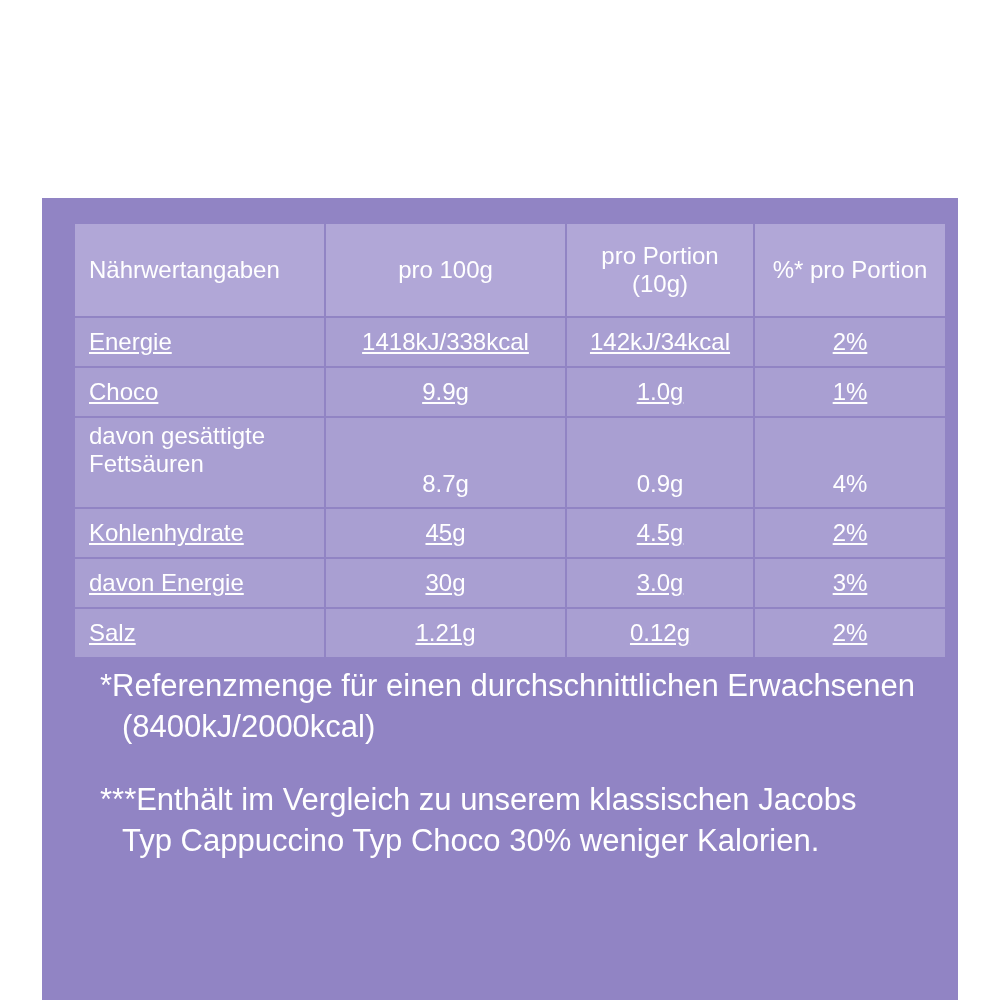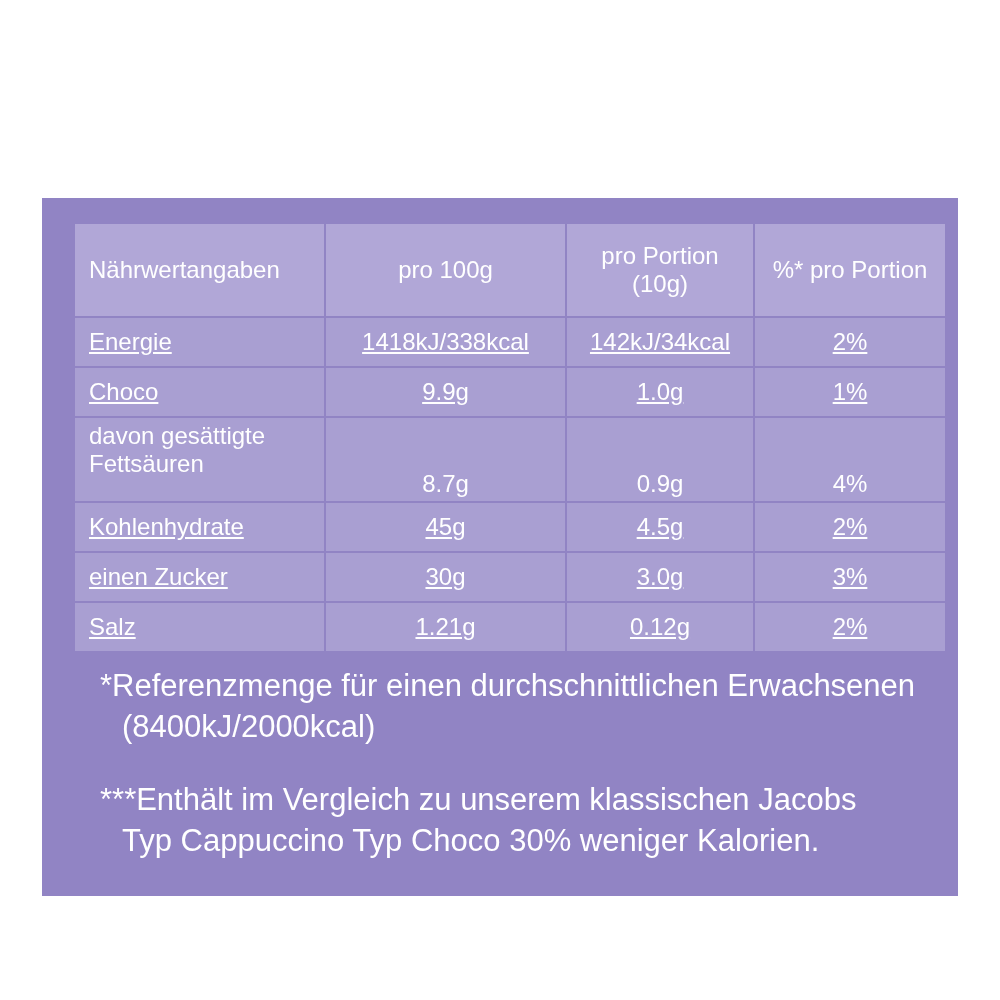--- a/index.html
+++ b/index.html
@@ -12,21 +12,21 @@
     height: 1000px;
     font-family: "Liberation Sans", sans-serif;
     overflow: hidden;
   }
 
   #panel {
     position: absolute;
     left: 42px;
     top: 198px;
     width: 916px;
-    height: 698px;
+    height: 802px;
     background: #9184c4;
   }
 
   #table {
     position: absolute;
     left: 31px;
     top: 24px;
     width: 854px;
     border-collapse: separate;
     border-spacing: 2px;
@@ -56,21 +56,21 @@
   }
 
   #table tr.body td {
     height: 40px;
     text-decoration: underline;
   }
 
   #table tr.tall td {
     height: 76px;
     vertical-align: bottom;
-    padding-bottom: 3px;
+    padding-bottom: 9px;
   }
 
   #table tr.tall td.label {
     vertical-align: top;
     padding-top: 4px;
   }
 
   #table td.empty {
     background: #a99fd2;
   }
@@ -152,21 +152,21 @@
       </tr>
 
       <tr class="body">
         <td class="label">Kohlenhydrate</td>
         <td>45g</td>
         <td>4.5g</td>
         <td>2%</td>
       </tr>
 
       <tr class="body">
-        <td class="label">einen Zucker</td>
+        <td class="label">davon Energie</td>
         <td>30g</td>
         <td>3.0g</td>
         <td>3%</td>
       </tr>
 
 
 
       <tr class="body">
         <td class="label">Salz</td>
         <td>1.21g</td>

